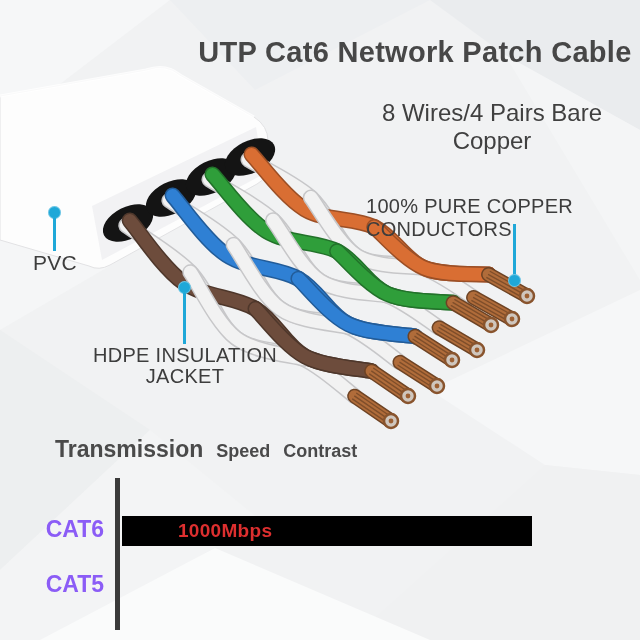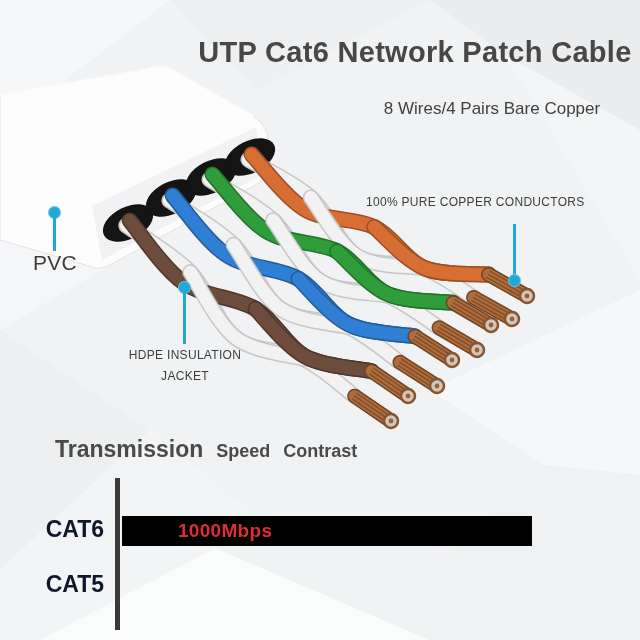--- a/index.html
+++ b/index.html
@@ -14,45 +14,45 @@
   #cable-svg{position:absolute;left:0;top:0;z-index:1;}
   .txt{position:absolute;z-index:3;color:#3d3d3d;}
 
   
   #product-title{
     left:185px;top:36px;width:460px;text-align:center;
     font-size:29px;font-weight:700;color:#474747;letter-spacing:.3px;
   }
   #product-subtitle{
     left:358px;top:99px;width:268px;text-align:center;
-    font-size:17px;font-weight:400;color:#404040;
+    font-size:24px;font-weight:400;color:#404040;
   }
 
   
-  .callout-label{font-size:12px;color:#3d3d3d;letter-spacing:.3px;}
+  .callout-label{font-size:20px;color:#3d3d3d;letter-spacing:.3px;}
   .pointer-line{position:absolute;width:3px;z-index:2;background:#1fa8d8;}
   .pointer-dot{position:absolute;width:13px;height:13px;border-radius:50%;z-index:2;background:#1fa8d8;
     box-shadow:0 0 0 1px rgba(255,255,255,.35) inset;}
   #copper-callout-label{left:366px;top:195px;width:260px;}
   #copper-line{left:513px;top:224px;height:52px;}
   #copper-dot{left:508px;top:274px;}
   #pvc-dot{left:48px;top:206px;}
   #pvc-line{left:53px;top:218px;height:33px;}
   #pvc-label{left:15px;top:251px;width:80px;text-align:center;font-size:21px;}
   #hdpe-dot{left:178px;top:281px;}
   #hdpe-line{left:183px;top:293px;height:51px;}
   #hdpe-label{left:85px;top:345px;width:200px;text-align:center;line-height:21px;}
 
   
   #chart-title{left:55px;top:436px;color:#4a4a4a;white-space:nowrap;}
   #chart-title .t-big{font-size:23px;font-weight:600;}
   #chart-title .t-small{font-size:18px;font-weight:700;margin-left:13px;}
   #chart-axis{position:absolute;left:115px;top:478px;width:5px;height:152px;z-index:2;background:#3a3a3a;}
   .cat-label{position:absolute;left:0;width:104px;text-align:right;
-    font-size:23px;font-weight:700;color:#0f172a;z-index:2;}
+    font-size:23px;font-weight:700;color:#8b5cf6;z-index:2;}
   #cat6-label{top:516px;}
   #cat5-label{top:571px;}
   .bar{position:absolute;left:122px;height:30px;z-index:2;}
   #bar-cat6{top:516px;width:410px;background:#3d3d3d;}
   #bar-cat5{top:570px;width:249px;background:#8c8c8c;}
   .bar-value{display:block;margin-left:56px;line-height:30px;
     font-size:19px;font-weight:700;color:#dd2f2f;letter-spacing:.3px;}
 </style>
 </head>
 <body>

